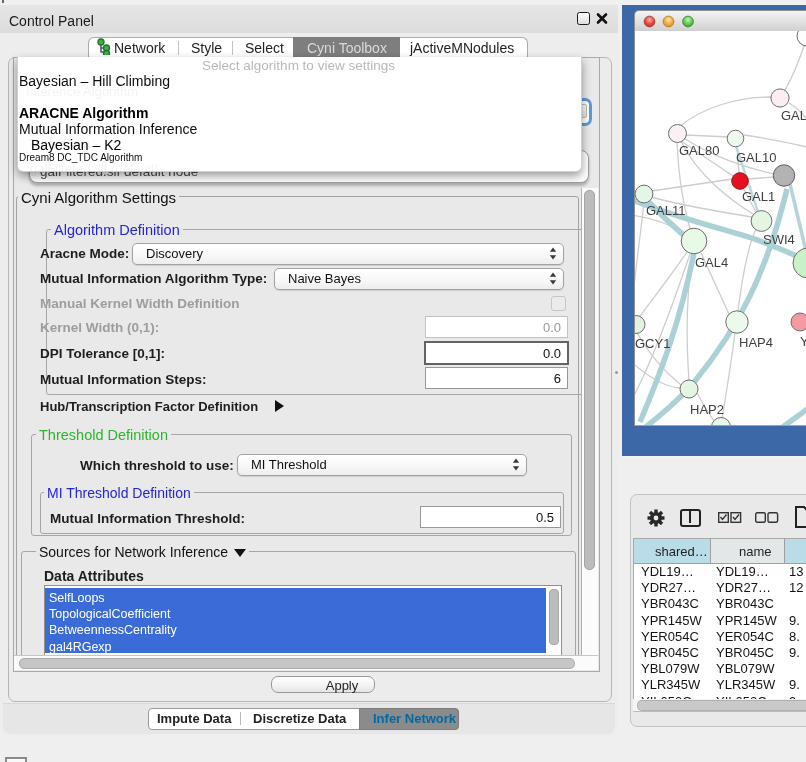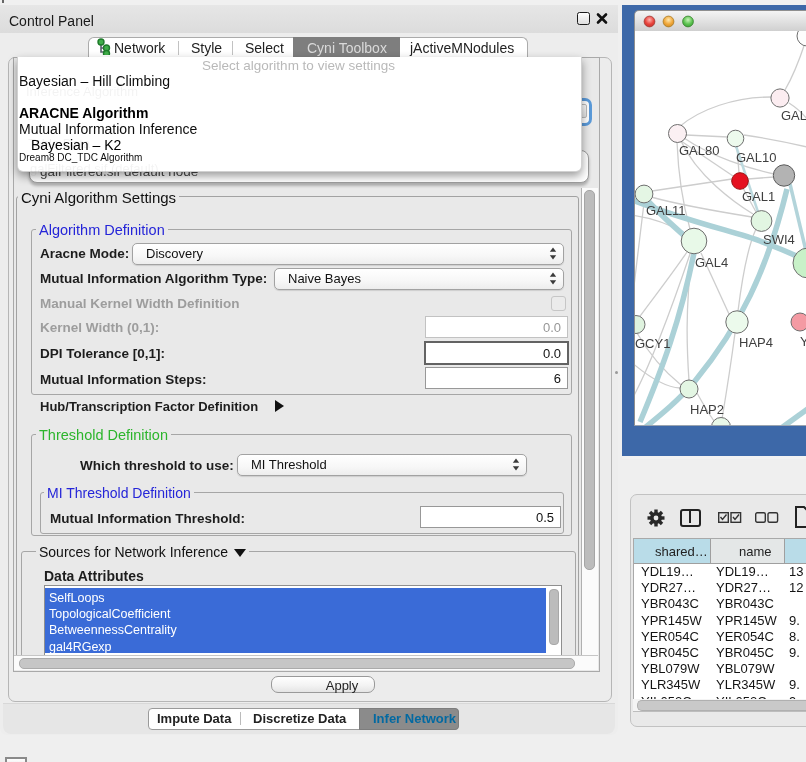--- a/index.html
+++ b/index.html
@@ -55,21 +55,21 @@
   <div class="abs" style="left:500px;top:98px;width:86px;height:22px;border:3px solid #5b9ad9;border-radius:7px;background:#fff;"></div>
   <div class="abs" style="left:576px;top:104px;width:9px;height:12px;background:linear-gradient(#fdfdfd,#e3e3e3);border:1px solid #bbb;border-radius:2px;"></div>
 
   <div class="abs" style="left:29px;top:150px;width:558px;height:31px;border:1px solid #9d9d9d;border-radius:8px;background:#fff;box-shadow:0 3px 3px rgba(0,0,0,0.25);"></div>
   <div class="abs" style="left:40px;top:164px;font-size:13.5px;color:#4a4a4a;white-space:nowrap;">galFiltered.sif default node</div>
 
   <div class="grp" style="left:16px;top:196px;width:561px;height:468px;border-color:#a2a2a2;">
     <span class="gtt" style="left:1px;font-size:15px;color:#111;">Cyni Algorithm Settings</span>
   </div>
 
-  <div class="grp" style="left:31px;top:229px;width:539px;height:164px;text-align:right;">
+  <div class="grp" style="left:46px;top:229px;width:539px;height:164px;text-align:right;">
     <span class="gtt" style="left:4px;font-size:14.5px;color:#2525d8;">Algorithm Definition</span>
   </div>
 
   <div class="lbl" style="left:40px;top:246px;">Aracne Mode:</div>
   <div class="combo" style="left:132px;top:243px;width:430px;">
     <span class="ct">Discovery</span>
     <svg class="abs" style="right:6px;top:3px;" width="8" height="13" viewBox="0 0 8 13">
         <path d="M4 0.5 L7.2 4.7 L0.8 4.7 Z" fill="#3a3a3a"></path>
         <path d="M4 12.5 L0.8 8.3 L7.2 8.3 Z" fill="#3a3a3a"></path>
       </svg>

